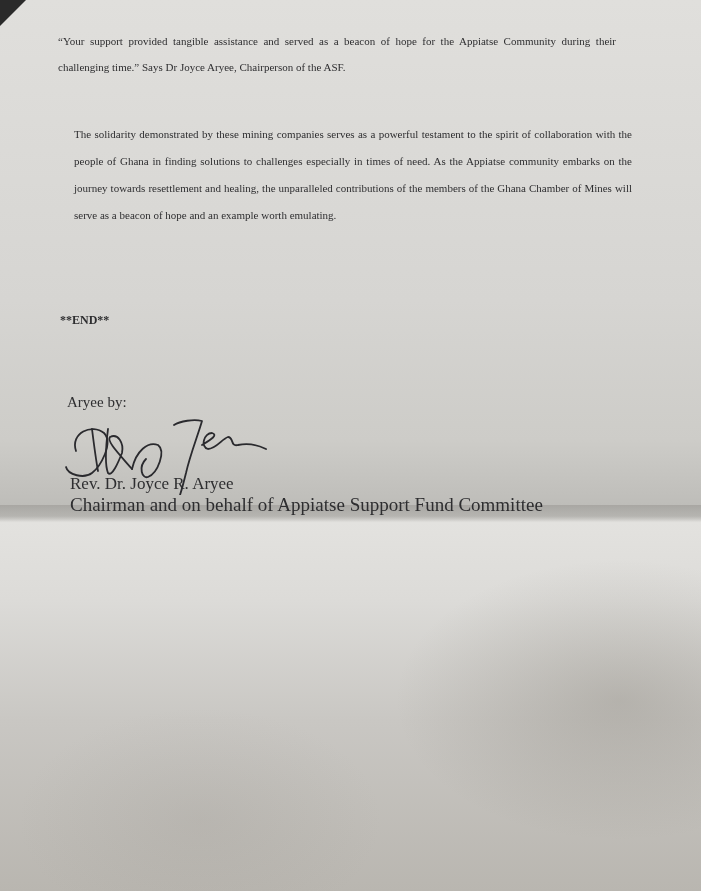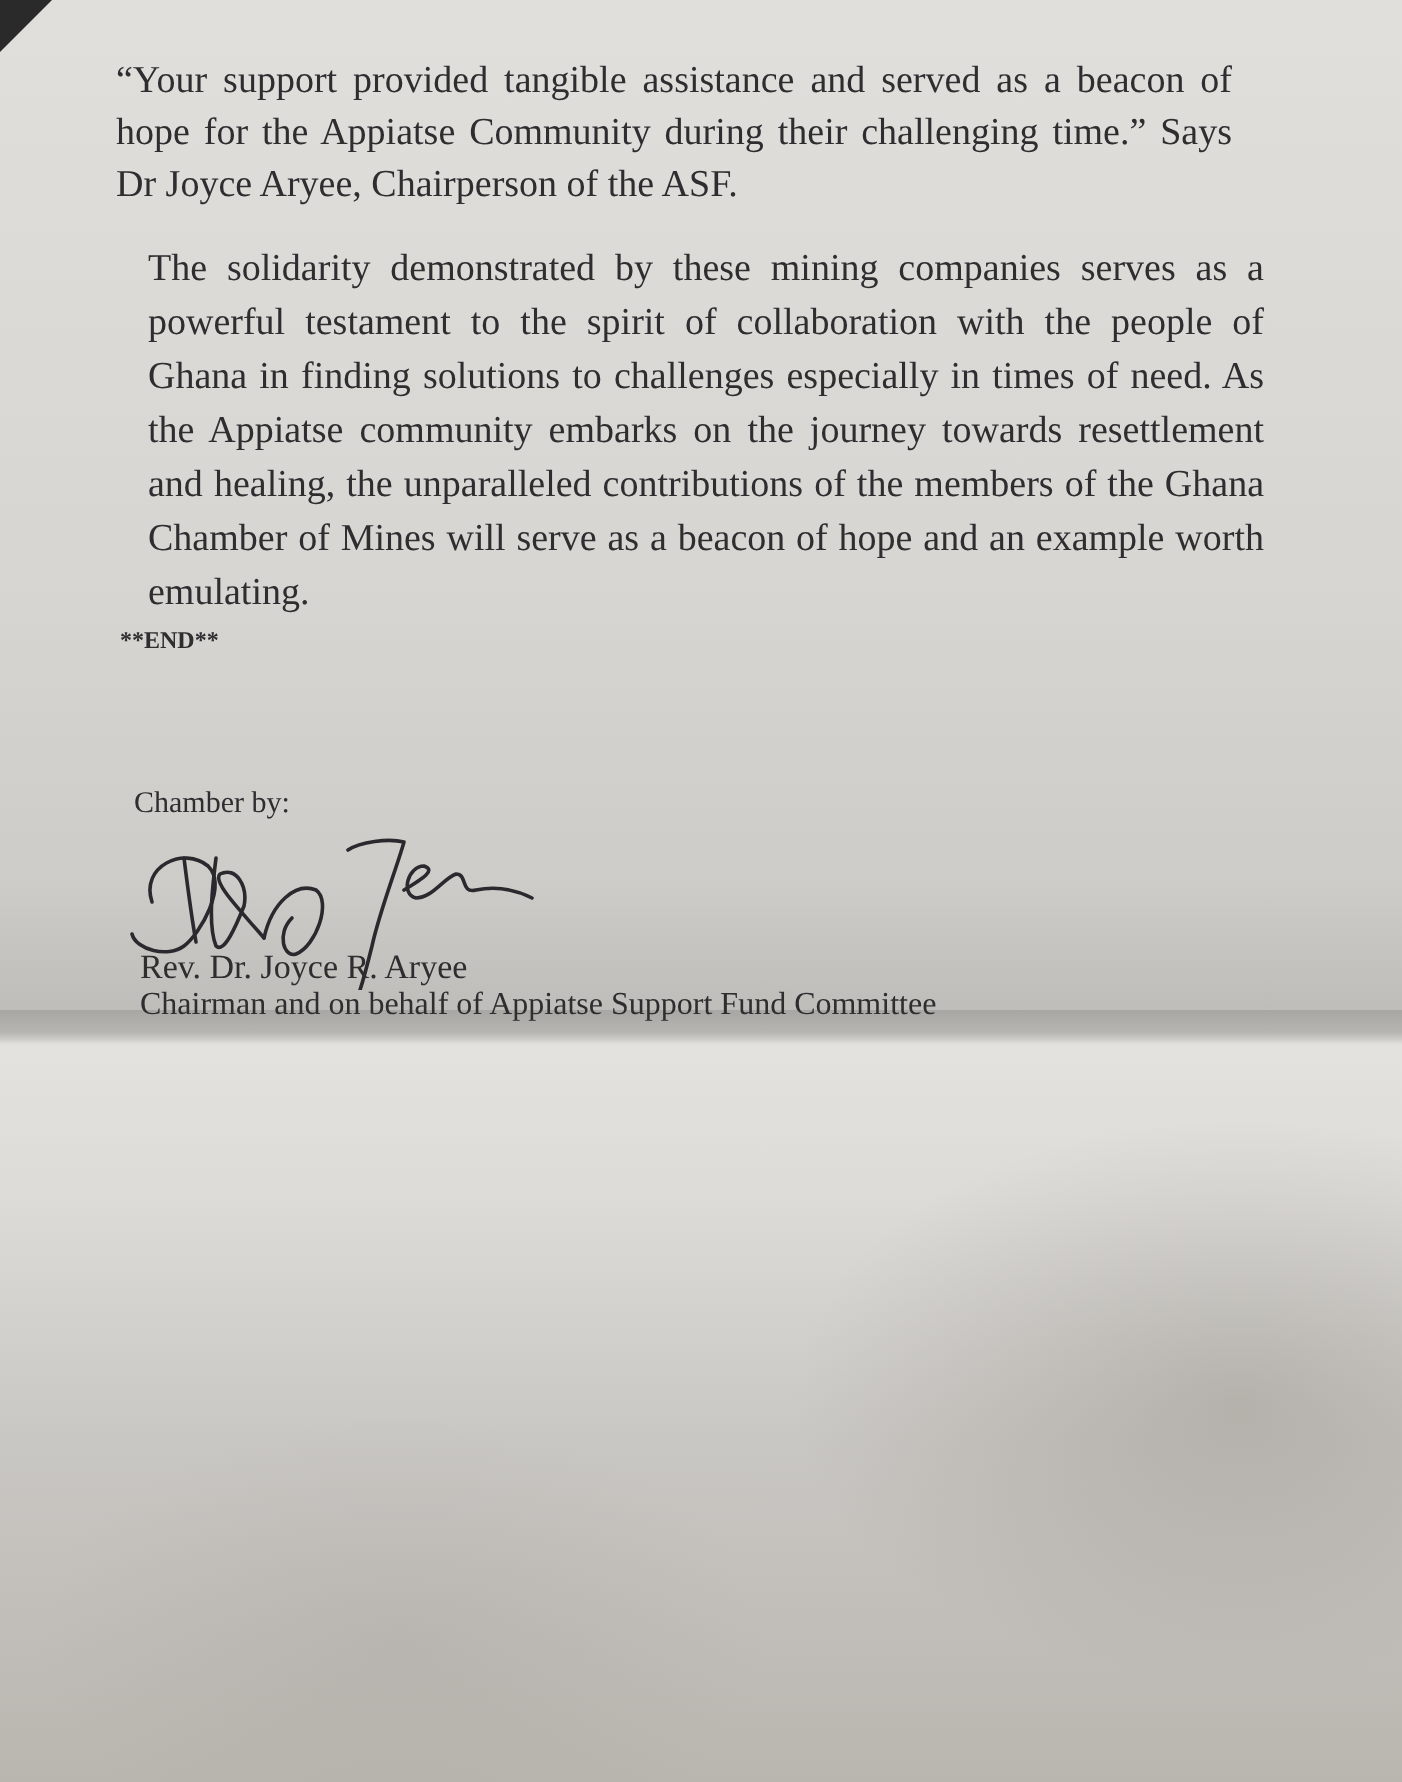--- a/index.html
+++ b/index.html
@@ -23,45 +23,45 @@
     position: absolute; left: 0; top: 0; width: 0; height: 0;
     border-top: 26px solid #2a2a2a;
     border-right: 26px solid transparent;
   }
   .fold-shadow {
     position: absolute; left: 0; top: 505px; width: 701px; height: 18px;
     background: linear-gradient(180deg, rgba(150,148,144,0.55), rgba(170,168,164,0.25) 60%, rgba(230,229,226,0.0));
   }
   .para {
     position: absolute; left: 58px; width: 558px;
-    font-size: 19px; line-height: 27px; text-align: justify;
+    font-size: 11px; line-height: 27px; text-align: justify;
     margin: 0;
   }
   .p1 { top: 28px; line-height: 26px; }
   .p2 { top: 121px; margin-left: 16px; }
   .p3 { top: 269px; text-align: left; width: 600px; }
   .end { position: absolute; left: 60px; top: 313px; font-size: 12px; font-weight: bold; }
   .signed { position: absolute; left: 67px; top: 394px; font-size: 15px; }
   .sig { position: absolute; left: 62px; top: 415px; width: 210px; height: 80px; }
   .sig-name { position: absolute; left: 70px; top: 474px; font-size: 17px; }
-  .sig-role { position: absolute; left: 70px; top: 494px; font-size: 16px; }
+  .sig-role { position: absolute; left: 70px; top: 494px; font-size: 19px; }
 </style>
 </head>
 <body>
 
 <div class="page">
   <div class="corner"></div>
   <div class="fold-shadow"></div>
 
   <p class="para p1">“Your support provided tangible assistance and served as a beacon of hope for the Appiatse Community during their challenging time.” Says Dr Joyce Aryee, Chairperson of the ASF.</p>
   <p class="para p2">The solidarity demonstrated by these mining companies serves as a powerful testament to the spirit of collaboration with the people of Ghana in finding solutions to challenges especially in times of need. As the Appiatse community embarks on the journey towards resettlement and healing, the unparalleled contributions of the members of the Ghana Chamber of Mines will serve as a beacon of hope and an example worth emulating.</p>
 
   <div class="end">**END**</div>
 
-  <div class="signed">Chamber by:</div>
+  <div class="signed">Aryee by:</div>
 
   <svg class="sig" viewBox="0 0 210 80" fill="none" stroke="#2a2a2e" stroke-width="1.8" stroke-linecap="round" stroke-linejoin="round">
     <path d="M14 36 C 8 18, 30 8, 42 18 C 52 28, 38 52, 30 58 C 22 64, 6 60, 4 52"></path>
     <path d="M30 14 C 32 30, 34 45, 36 56"></path>
     <path d="M46 14 C 44 30, 42 48, 46 58 C 50 62, 56 48, 60 38 C 62 28, 56 18, 48 22 C 44 26, 58 40, 70 54"></path>
     <path d="M70 54 C 74 36, 86 26, 96 30 C 104 36, 96 58, 86 62 C 80 64, 76 52, 84 44"></path>
     <path d="M112 10 C 118 6, 132 4, 140 6 C 136 20, 128 40, 124 58 C 122 66, 120 74, 118 80"></path>
     <path d="M140 30 C 150 24, 156 20, 150 18 C 142 18, 138 32, 146 34 C 154 34, 160 24, 166 22 C 172 22, 168 32, 176 30 C 186 28, 196 30, 204 34"></path>
   </svg>
 

